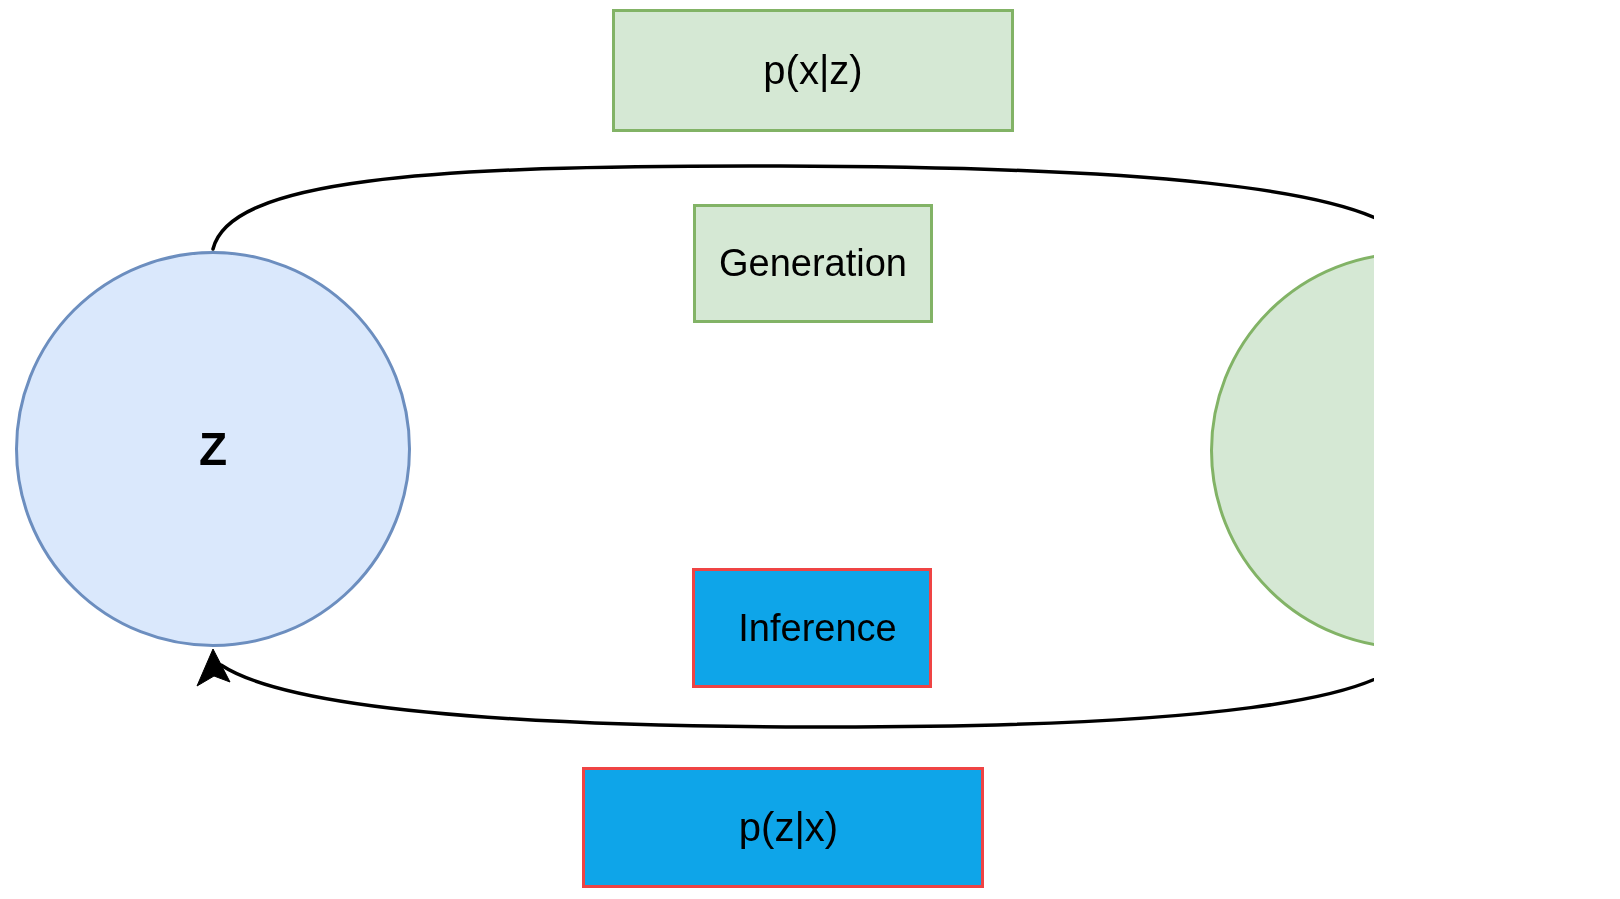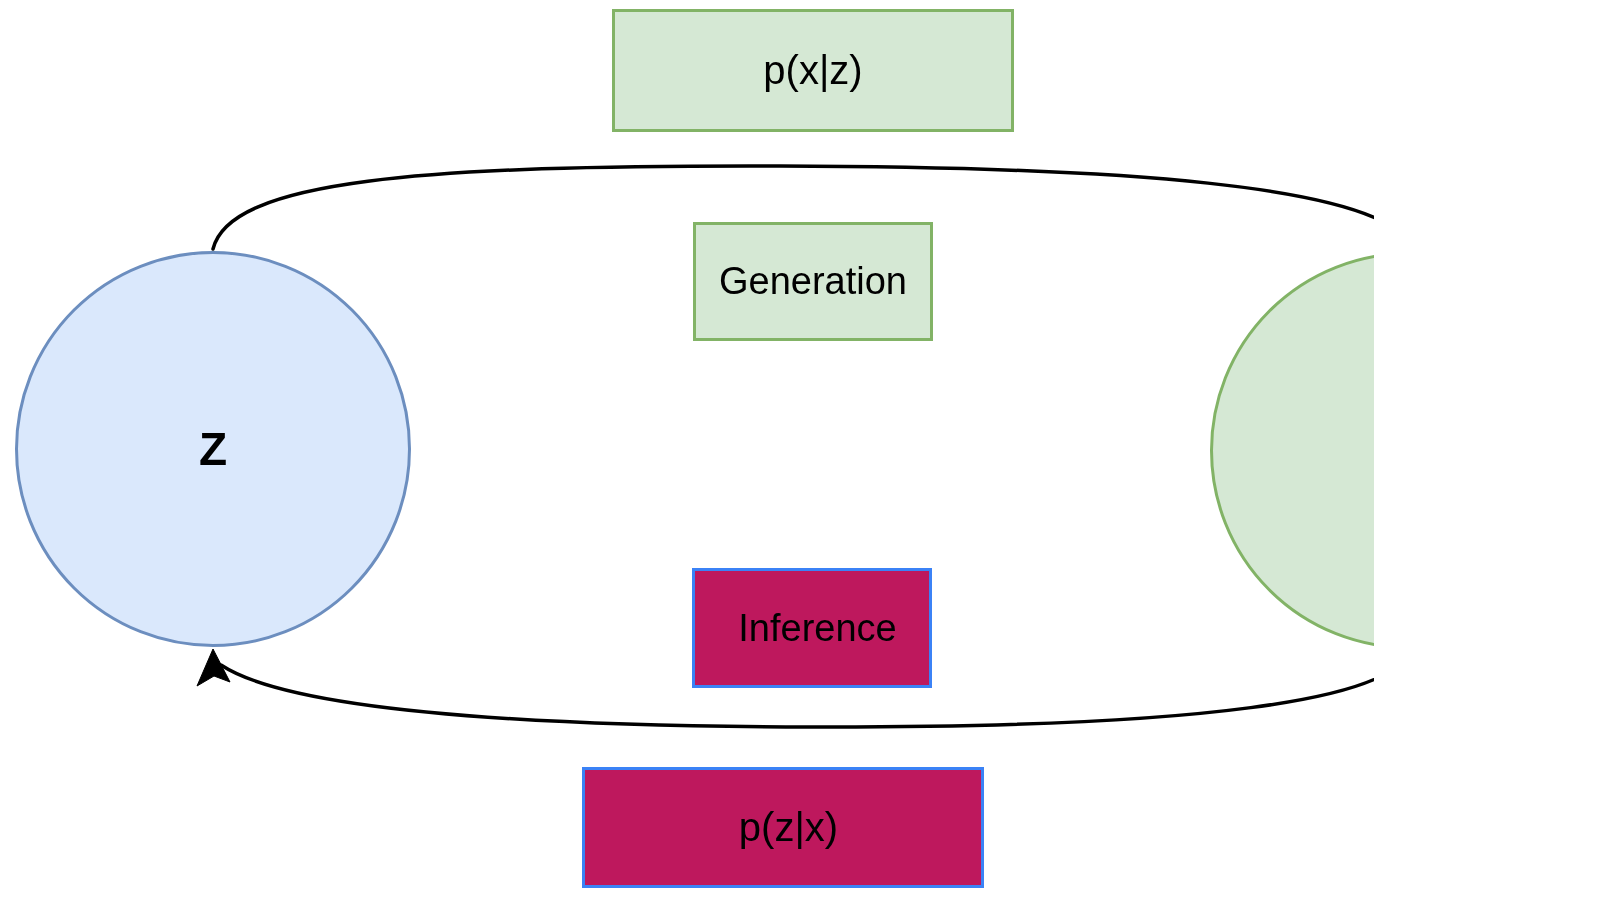--- a/index.html
+++ b/index.html
@@ -58,33 +58,33 @@
     justify-content: center;
     color: #000000;
     font-size: 40px;
     text-align: center;
   }
   .green-box {
     background: #d5e8d4;
     border: 3px solid #82b366;
   }
   .blue-box {
-    background: #be185d;
-    border: 3px solid #3b82f6;
+    background: #0ea5e9;
+    border: 3px solid #ef4444;
     padding-left: 11px;
   }
   #box-p-x-given-z {
     left: 612px;
     top: 9px;
     width: 402px;
     height: 123px;
   }
   #box-generation {
     left: 693px;
-    top: 222px;
+    top: 204px;
     width: 240px;
     height: 119px;
     font-size: 38px;
   }
   #box-inference {
     left: 692px;
     top: 568px;
     width: 240px;
     height: 120px;
     font-size: 38px;

